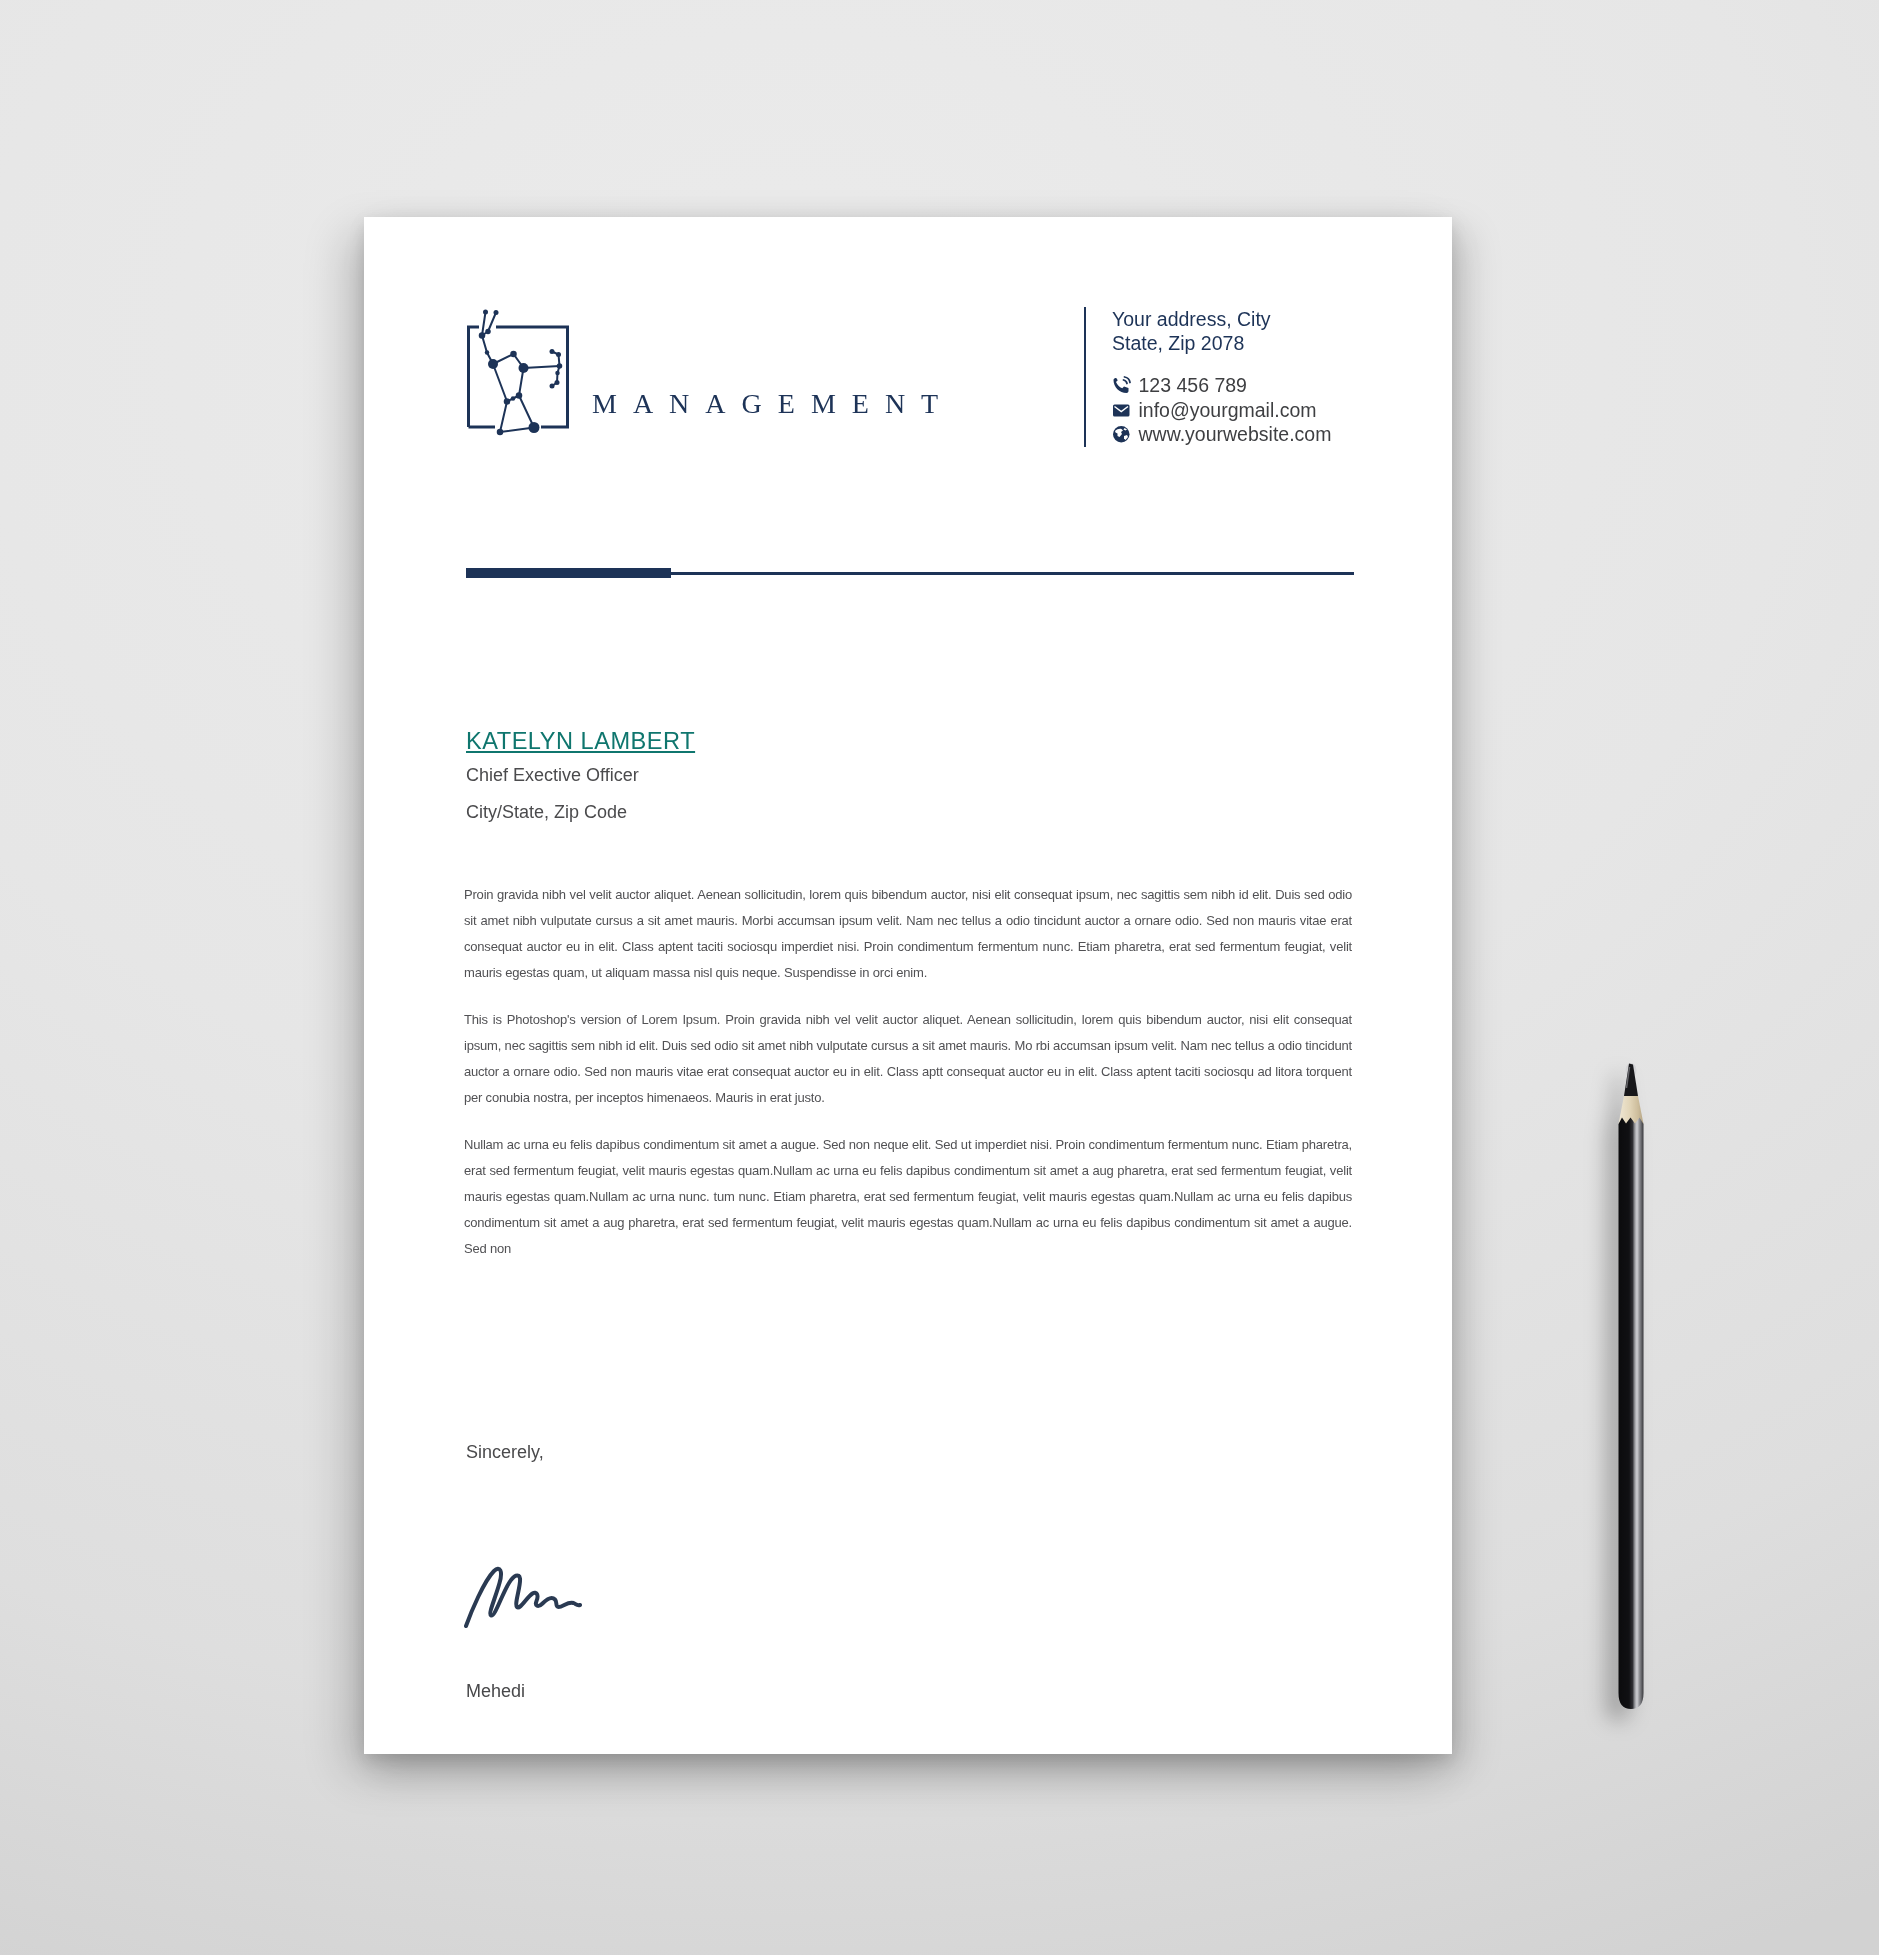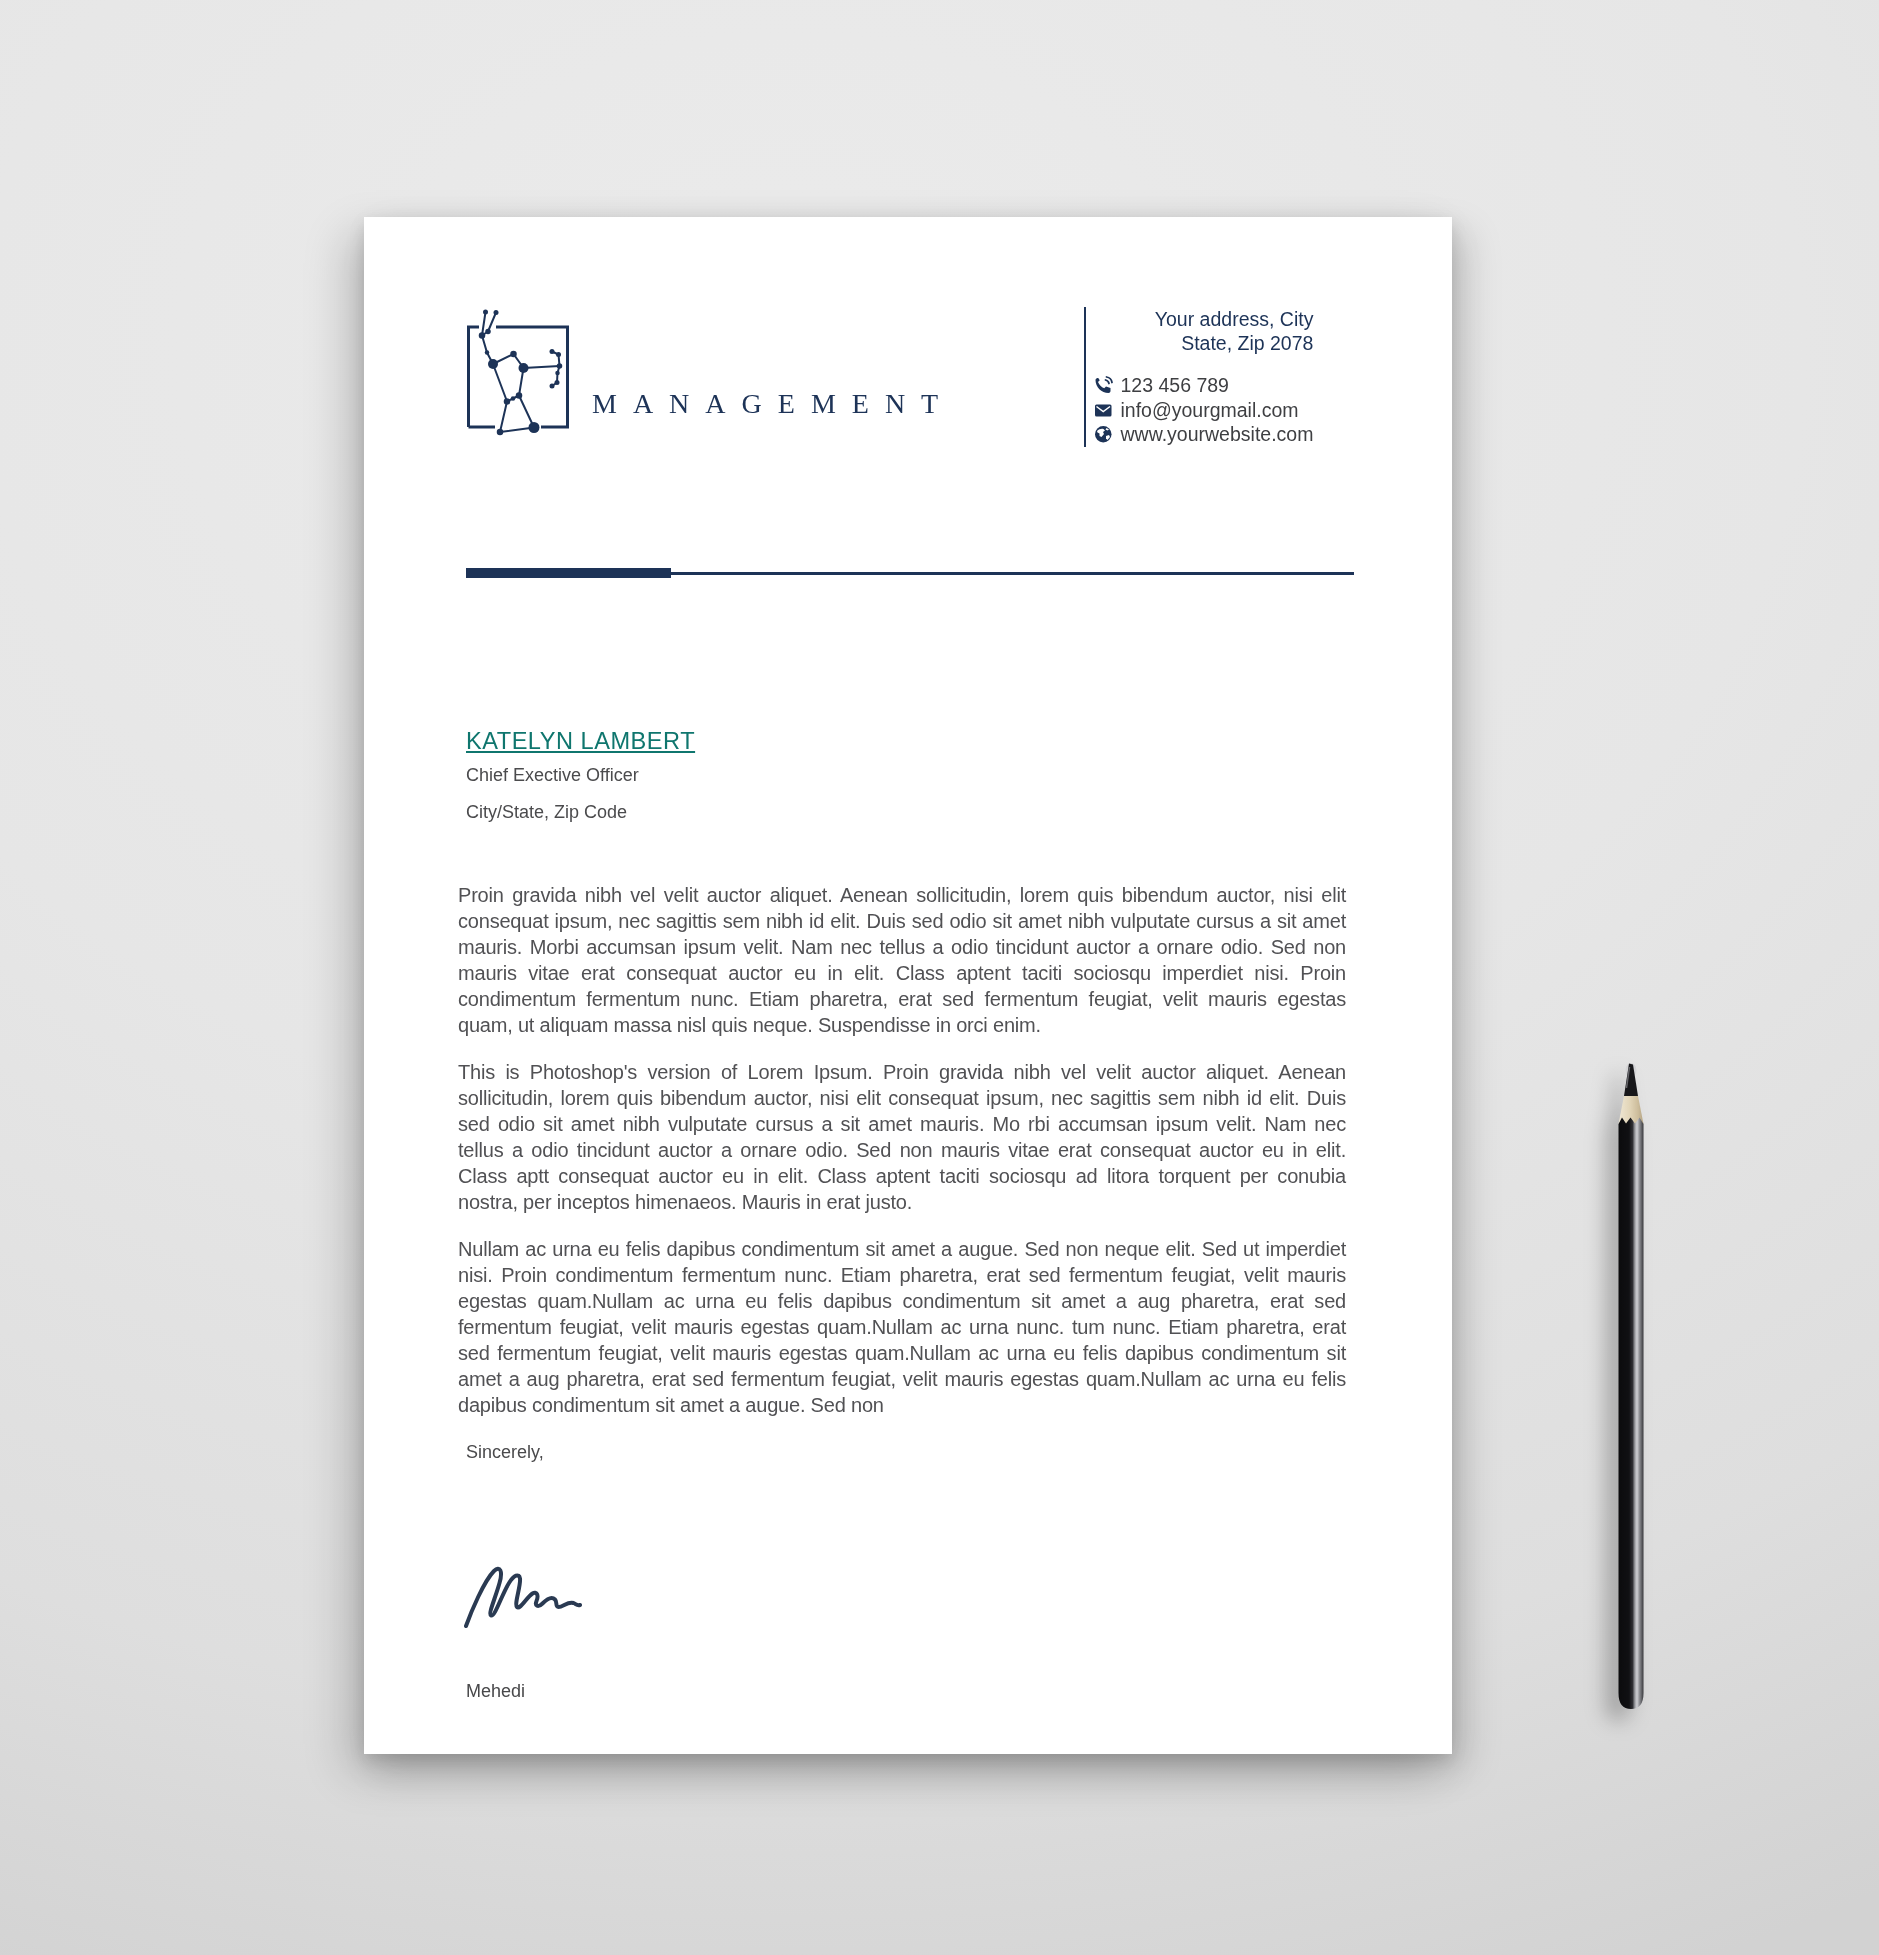--- a/index.html
+++ b/index.html
@@ -27,39 +27,39 @@
     font-family:"Liberation Serif", serif; font-size:52px; line-height:1.1;
     color:var(--navy); letter-spacing:0.5px; white-space:nowrap;
   }
   .brand-subtitle {
     position:absolute; left:228px; top:171px;
     font-family:"Liberation Serif", serif; font-size:28px;
     color:var(--navy); letter-spacing:16px; white-space:nowrap;
   }
   .contact {
     position:absolute; left:720px; top:90px;
-    border-left:2px solid var(--navy); padding-left:8px; min-height:131px;text-align:right;
+    border-left:2px solid var(--navy); padding-left:26px; min-height:131px;
   }
   .contact .addr { font-size:19.5px; line-height:24px; color:var(--navy); }
   .contact-rows { margin-top:18px; }
   .contact-row { display:flex; align-items:center; gap:8px; font-size:19.5px; line-height:24.6px; color:#3e3f42; white-space:nowrap; }
   .cicon { width:18.5px; height:18.5px; flex:0 0 auto; }
   
   .divider { position:absolute; left:102px; top:351px; width:888px; height:9.5px; }
   .divider .thin  { position:absolute; left:0; top:3.5px; width:100%; height:3px; background:var(--navy); }
   .divider .thick { position:absolute; left:0; top:0; width:205px; height:9.5px; background:var(--navy); }
   
   .recipient { position:absolute; left:102px; top:511px; }
   .recipient .r-name  { font-size:23.6px; color:#0f766e; letter-spacing:0.5px; margin-bottom:10px;text-decoration:underline; }
   .recipient .r-title { font-size:18px; color:#4b4b4d; margin-bottom:16px; }
   .recipient .r-loc   { font-size:18px; color:#4b4b4d; }
   
   .letter-body {
-    position:absolute; left:94px; top:665px; width:888px;
-    font-size:20px; line-height:26px; letter-spacing:-0.2px;
+    position:absolute; left:100px; top:665px; width:888px;
+    font-size:13px; line-height:26px; letter-spacing:-0.2px;
     color:var(--text-body); text-align:justify;
   }
   .letter-body p + p { margin-top:21px; }
   
   .salutation { position:absolute; left:102px; top:1225px; font-size:18px; color:#4a4a4c; }
   .signature-svg { position:absolute; left:98px; top:1345px; width:150px; height:70px; }
   .signature-name { position:absolute; left:102px; top:1464px; font-size:18px; color:#48484a; }
   
   .pencil {
     position:absolute; left:1612px; top:1061px; width:38px; height:652px;

